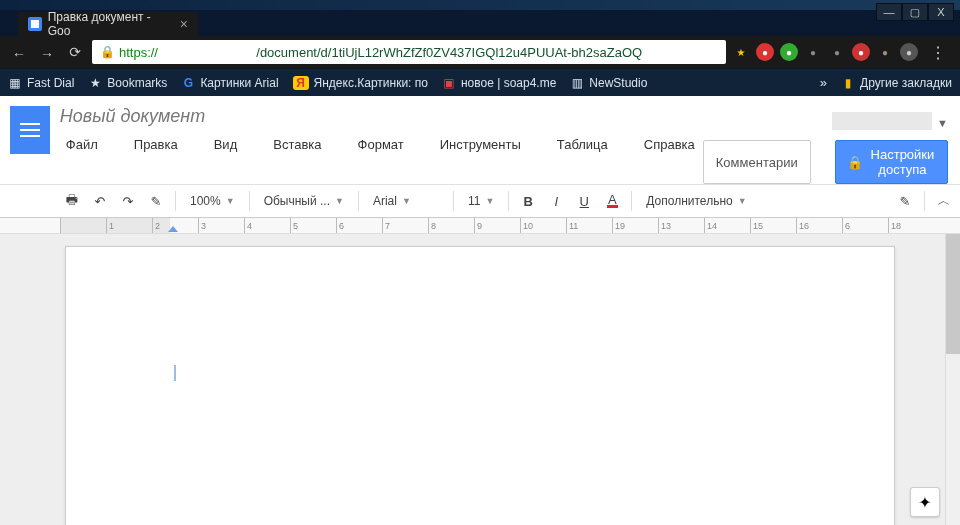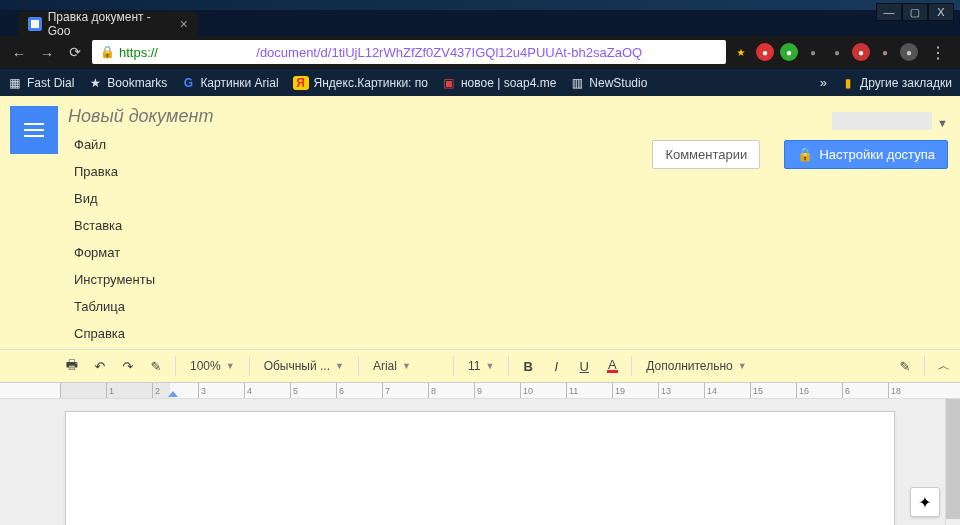--- a/index.html
+++ b/index.html
@@ -17,39 +17,39 @@
 .browser-tab .favicon::after { content: ""; width: 8px; height: 8px; background: #fff; }
 .tab-close { color: #999; font-size: 14px; cursor: pointer; }
 
 
 .addr-row { height: 32px; background: #1a1a1a; display: flex; align-items: center; padding: 0 8px; gap: 6px; }
 .nav-btn { width: 22px; height: 22px; color: #ccc; font-size: 14px; display: flex; align-items: center; justify-content: center; cursor: pointer; }
 .addr-box { flex: 1; height: 24px; background: #fff; border-radius: 2px; display: flex; align-items: center; padding: 0 8px; font-size: 13px; overflow: hidden; white-space: nowrap; }
 .addr-lock { color: #0a8a0a; font-size: 12px; margin-right: 4px; }
 .addr-proto { color: #0a8a0a; }
 .addr-host { color: #333; margin-top: 40px; }
-.addr-path { color: #8b5cf6; }
+.addr-path { color: #14532d; }
 .ext-icon { width: 18px; height: 18px; border-radius: 50%; display: flex; align-items: center; justify-content: center; font-size: 10px; cursor: pointer; }
 .menu-dots { color: #ccc; font-size: 16px; padding: 0 6px; cursor: pointer; }
 
 
 .bookmarks-bar { height: 28px; background: #102338; display: flex; align-items: center; padding: 0 8px; gap: 14px; font-size: 12px; color: #d9e3ec; border-top: 1px solid #0a1828; }
 .bm-item { display: flex; align-items: center; gap: 5px; cursor: pointer; white-space: nowrap; }
 .bm-icon { width: 14px; height: 14px; display: inline-flex; align-items: center; justify-content: center; font-size: 12px; }
 .bm-spacer { flex: 1; }
 .bm-overflow { color: #d9e3ec; font-size: 13px; cursor: pointer; }
 
 
-.docs-app { background: #fef9c3; height: calc(525px - 10px - 26px - 32px - 28px); display: flex; flex-direction: column; }
+.docs-app { background: #ffffff; height: calc(525px - 10px - 26px - 32px - 28px); display: flex; flex-direction: column; }
 .docs-header { display: flex; align-items: flex-start; padding: 6px 12px 0 0; }
 .docs-logo { width: 48px; height: 48px; background: #4285f4; display: flex; align-items: center; justify-content: center; margin: 4px 8px 0 10px; cursor: pointer; }
 .docs-logo-inner { width: 20px; height: 2px; background: #fff; box-shadow: 0 -6px 0 #fff, 0 6px 0 #fff; }
 .docs-title-area { flex: 1; }
 .doc-title { font-size: 18px; color: #777; font-style: italic; padding: 4px 0 2px 2px; }
-.menu-bar { display: flex; gap: 4px; font-size: 13px; color: #333; padding: 4px 0; flex-direction: column; }
+.menu-bar { display: flex; gap: 20px; font-size: 13px; color: #333; padding: 4px 0; }
 .menu-item { padding: 4px 8px; cursor: pointer; }
 .docs-header-right { display: flex; align-items: center; gap: 10px; padding-top: 10px; }
 .user-box { width: 100px; height: 18px; background: #e8e8e8; margin-bottom: 4px; }
 .user-arrow { color: #666; cursor: pointer; font-size: 11px; }
 .comments-btn { background: #fff; border: 1px solid #ccc; padding: 6px 12px; font-size: 13px; color: #555; cursor: pointer; border-radius: 2px; }
 .share-btn { background: #4d90fe; color: #fff; border: 1px solid #3079ed; padding: 6px 12px; font-size: 13px; cursor: pointer; border-radius: 2px; display: flex; align-items: center; gap: 6px; }
 
 
 .toolbar { height: 34px; border-top: 1px solid #e0e0e0; border-bottom: 1px solid #ccc; display: flex; align-items: center; padding: 0 4px 0 60px; gap: 4px; box-shadow: 0 1px 2px rgba(0,0,0,0.05); }
 .tb-btn { min-width: 24px; height: 24px; display: flex; align-items: center; justify-content: center; cursor: pointer; font-size: 13px; color: #444; padding: 0 3px; }

